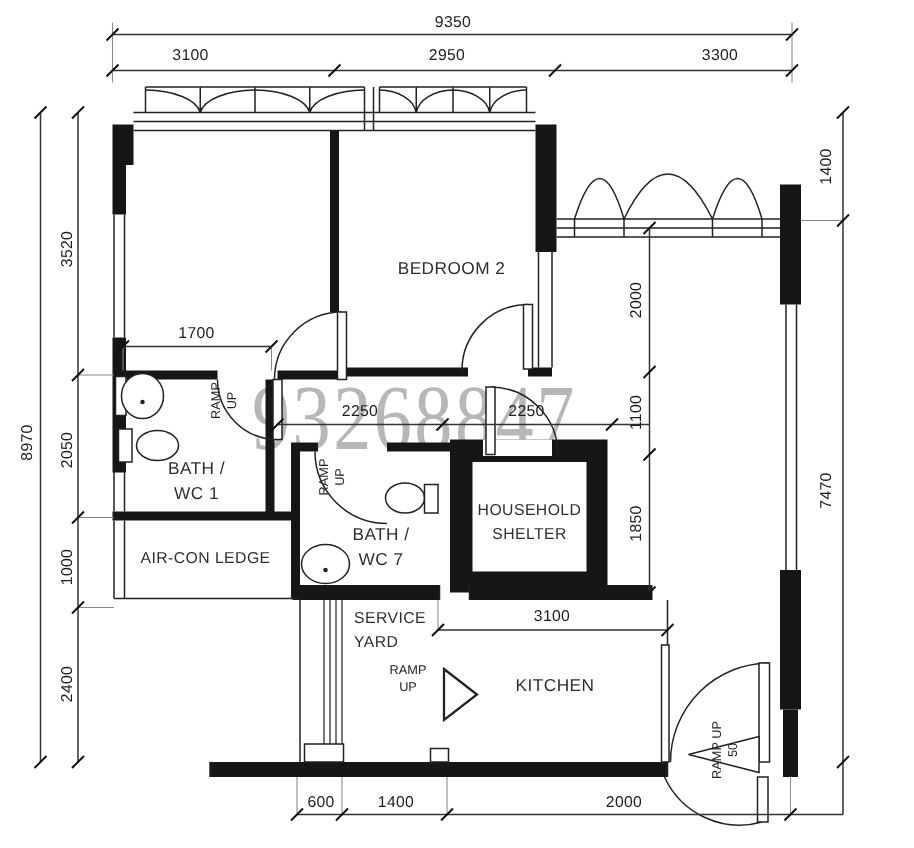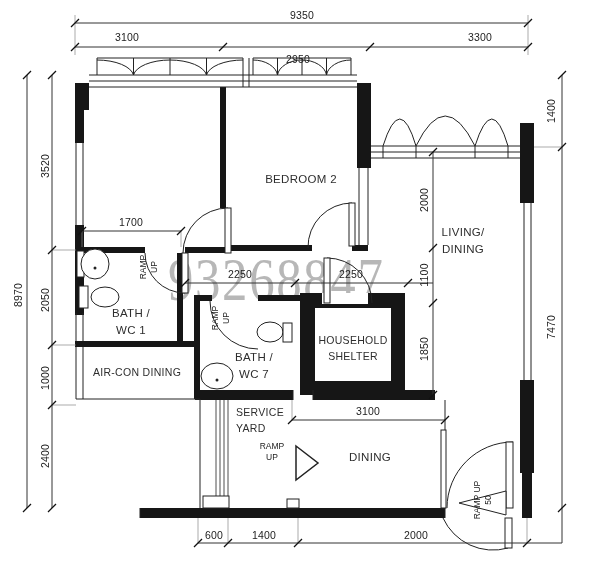--- a/index.html
+++ b/index.html
@@ -117,36 +117,35 @@
          M23 79 L31 71 M23 512 L31 504 M48 79 L56 71 M48 254 L56 246 M48 349 L56 341 M48 409 L56 401 M48 512 L56 504
          M558 79 L566 71 M558 151 L566 143 M558 512 L566 504
          M194 547 L202 539 M224 547 L232 539 M294 547 L302 539 M523 547 L531 539
          M78 235 L86 227 M177 235 L185 227
          M181 287 L189 279 M291 287 L299 279 M404 287 L412 279
          M429 156 L437 148 M429 252 L437 244 M429 307 L437 299 M429 399 L437 391
          M288 424 L296 416 M441 424 L449 416"></path>
   </svg>
 
   <div class="lbl nowrap" style="left:301px;top:180px;text-align:right;">BEDROOM 2</div>
-  <div class="lbl" style="left:463px;top:241px;width:70px;">LIVING/ DINING</div>
   <div class="lbl" style="left:131px;top:322px;width:50px;">BATH / WC 1</div>
   <div class="lbl" style="left:254px;top:366px;width:50px;">BATH / WC 7</div>
-  <div class="lbl small nowrap" style="left:137px;top:373px;">AIR-CON DINING</div>
+  <div class="lbl small nowrap" style="left:137px;top:373px;">AIR-CON LEDGE</div>
   <div class="lbl small" style="left:353px;top:349px;width:84px;">HOUSEHOLD SHELTER</div>
   <div class="lbl small left" style="left:266px;top:421px;width:60px;">SERVICE YARD</div>
-  <div class="lbl nowrap" style="left:370px;top:458px;">DINING</div>
+  <div class="lbl nowrap" style="left:370px;top:458px;">KITCHEN</div>
 
   <div class="ramp rot" style="left:149px;top:267px;width:32px;">RAMP UP</div>
   <div class="ramp rot" style="left:221px;top:318px;width:32px;">RAMP UP</div>
   <div class="ramp" style="left:272px;top:452px;width:36px;">RAMP UP</div>
   <div class="ramp rot" style="left:483px;top:500px;width:40px;">RAMP UP 50</div>
 
   <div class="dim" style="left:302px;top:15px;">9350</div>
   <div class="dim" style="left:127px;top:37px;">3100</div>
-  <div class="dim" style="left:298px;top:37px;margin-top:22px;">2950</div>
+  <div class="dim" style="left:298px;top:37px;">2950</div>
   <div class="dim" style="left:480px;top:37px;text-align:center;">3300</div>
 
   <div class="dim rot" style="left:18px;top:295px;">8970</div>
   <div class="dim rot" style="left:45px;top:166px;">3520</div>
   <div class="dim rot" style="left:45px;top:300px;">2050</div>
   <div class="dim rot" style="left:45px;top:378px;">1000</div>
   <div class="dim rot" style="left:45px;top:456px;">2400</div>
 
   <div class="dim rot" style="left:551px;top:111px;">1400</div>
   <div class="dim rot" style="left:551px;top:327px;">7470</div>

